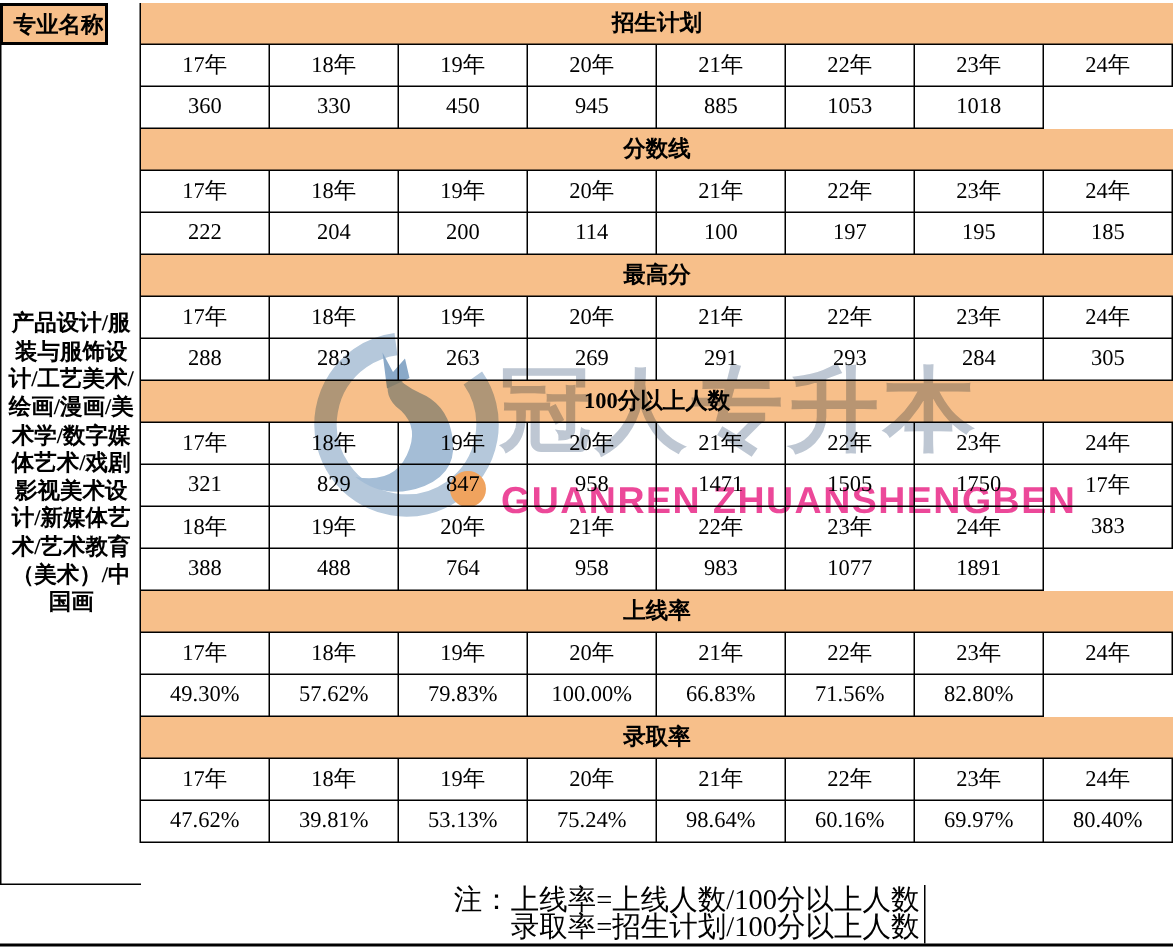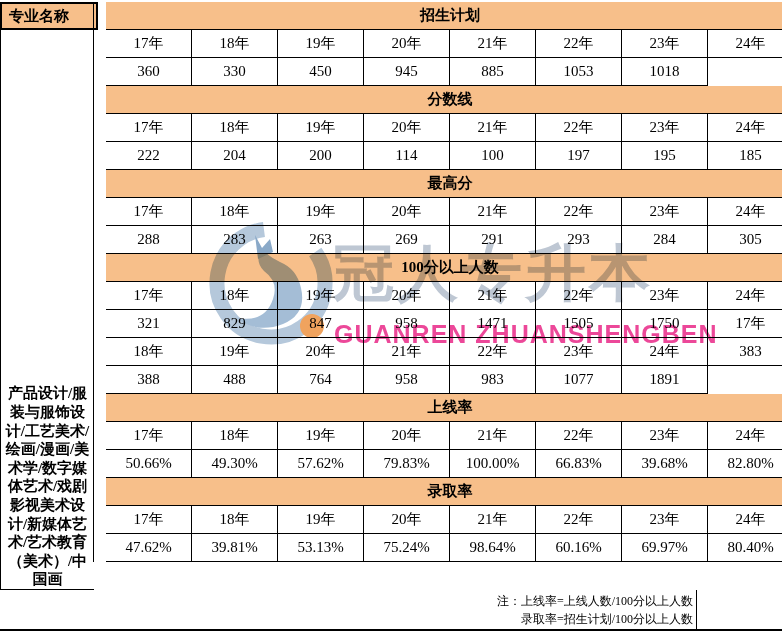--- a/index.html
+++ b/index.html
@@ -7,70 +7,69 @@
   .page {
     position:relative;
     width:782px; height:633px;
     background:#ffffff;
     font-family:"Liberation Serif","DejaVu Serif",serif;
     color:#000;
     overflow:hidden;
   }
   
   .major-header {
-    position:absolute; left:0; top:2px; width:98px; height:28px;
+    position:absolute; left:0; top:2px; width:72px; height:28px;
     background:#f7bf8a;
     border:2px solid #000;
     display:flex; align-items:center;
     padding-left:7px;
     font-weight:bold; font-size:15px;
   }
   .major-body {
     position:absolute; left:0; top:30px; width:94px; height:560px;
     background:#fff;
     border-left:1px solid #000;
     border-bottom:1px solid #000;
-    display:flex; align-items:flex-end; justify-content:center;
+    display:flex; align-items:center; justify-content:center;
   }
   .major-body-text {
     width:84px;
     font-weight:bold; font-size:15px; line-height:18.6px;
     text-align:center;
     word-break:break-all;
   }
   
   .main-grid {
     position:absolute; left:93px; top:2px; width:593px;
     border-left:1px solid #000;
     display:grid;
     grid-template-columns:repeat(8, 86px);
     grid-auto-rows:28px;
     font-size:15px;
-    padding-left:12px;
   }
   .section-band {
     grid-column:1 / -1;
     background:#f7bf8a;
     border-bottom:1px solid #000;
     display:flex; align-items:center; justify-content:center;
     font-weight:bold;
   }
   .grid-cell {
     background:#fff;
     border-right:1px solid #000;
     border-bottom:1px solid #000;
     display:flex; align-items:center; justify-content:center;
   }
   
   .notes {
-    position:absolute; left:0; top:590px; width:697px; height:39px;
+    position:absolute; left:0; top:590px; width:617px; height:39px;
     border-right:1px solid #000;
     text-align:right;
     padding:2px 3px 0 0;
-    font-size:12px; line-height:18px;
+    font-size:19px; line-height:18px;
   }
   .bottom-line {
     position:absolute; left:0; top:629px; width:782px; height:2px;
     background:#000;
   }
   
   .watermark {
     position:absolute; left:0; top:0; width:782px; height:633px;
     pointer-events:none;
     mix-blend-mode:multiply;
@@ -189,27 +188,26 @@
       <div class="grid-cell">1891</div>
       <div class="section-band">上线率</div>
       <div class="grid-cell">17年</div>
       <div class="grid-cell">18年</div>
       <div class="grid-cell">19年</div>
       <div class="grid-cell">20年</div>
       <div class="grid-cell">21年</div>
       <div class="grid-cell">22年</div>
       <div class="grid-cell">23年</div>
       <div class="grid-cell">24年</div>
-      <div class="grid-cell">50.66%</div>
       <div class="grid-cell">49.30%</div>
       <div class="grid-cell">57.62%</div>
       <div class="grid-cell">79.83%</div>
       <div class="grid-cell">100.00%</div>
       <div class="grid-cell">66.83%</div>
-      <div class="grid-cell">39.68%</div>
+      <div class="grid-cell">71.56%</div>
       <div class="grid-cell">82.80%</div>
       <div class="section-band">录取率</div>
       <div class="grid-cell">17年</div>
       <div class="grid-cell">18年</div>
       <div class="grid-cell">19年</div>
       <div class="grid-cell">20年</div>
       <div class="grid-cell">21年</div>
       <div class="grid-cell">22年</div>
       <div class="grid-cell">23年</div>
       <div class="grid-cell">24年</div>

